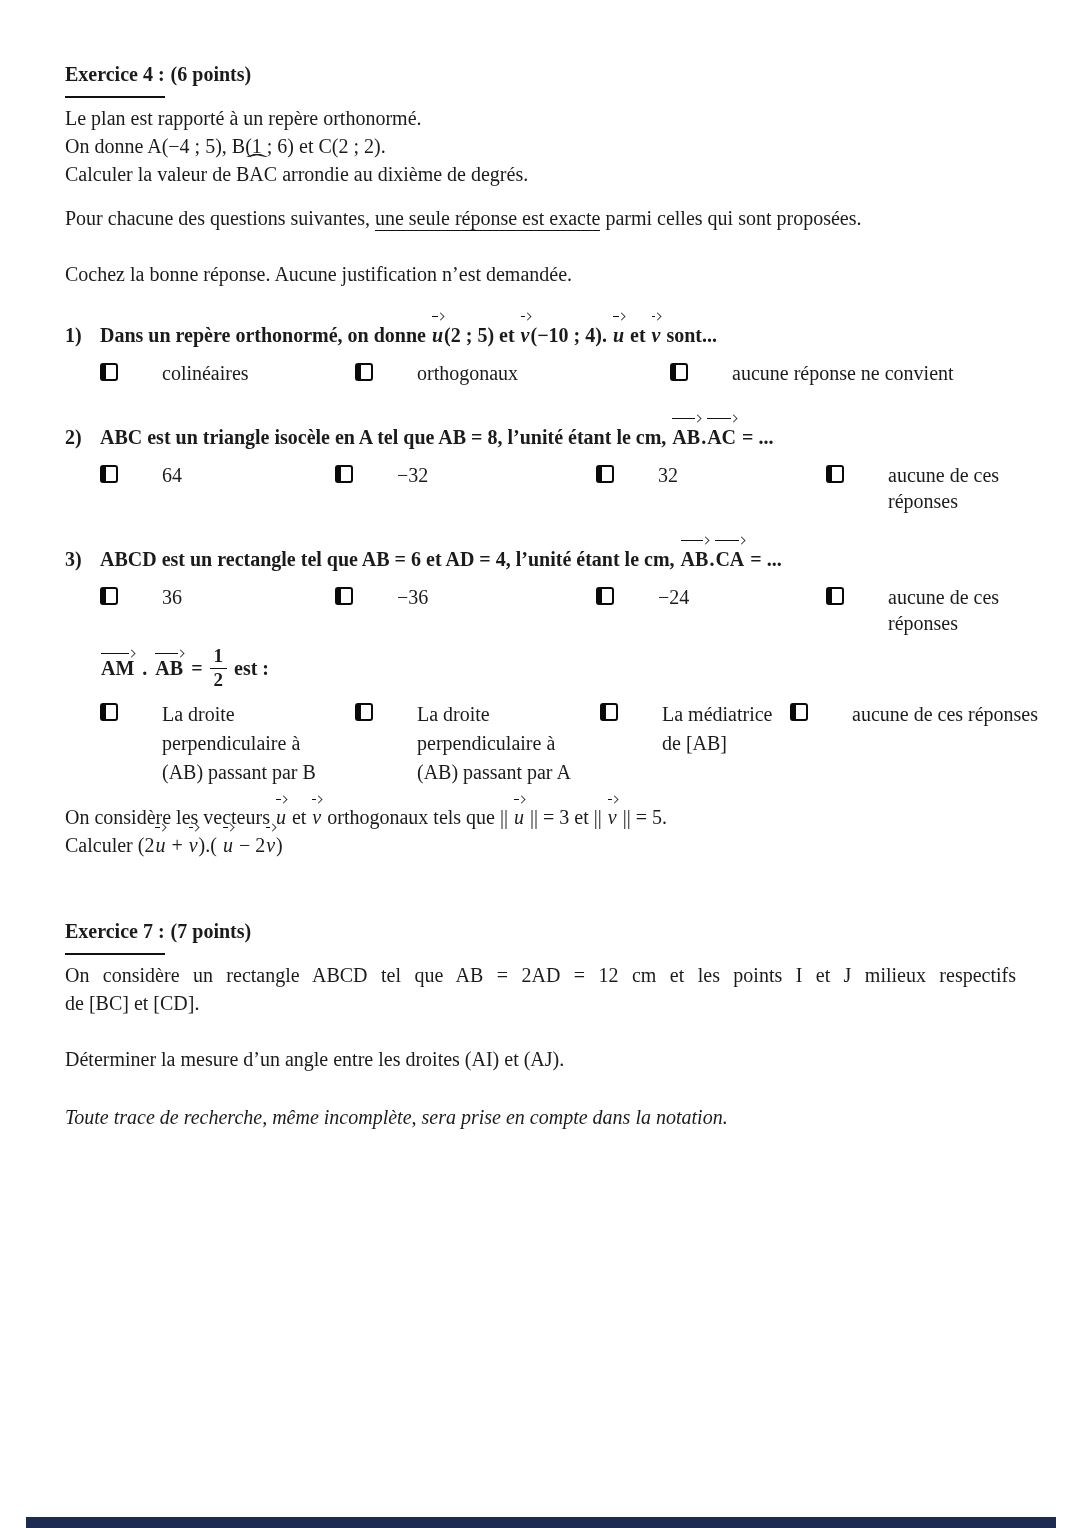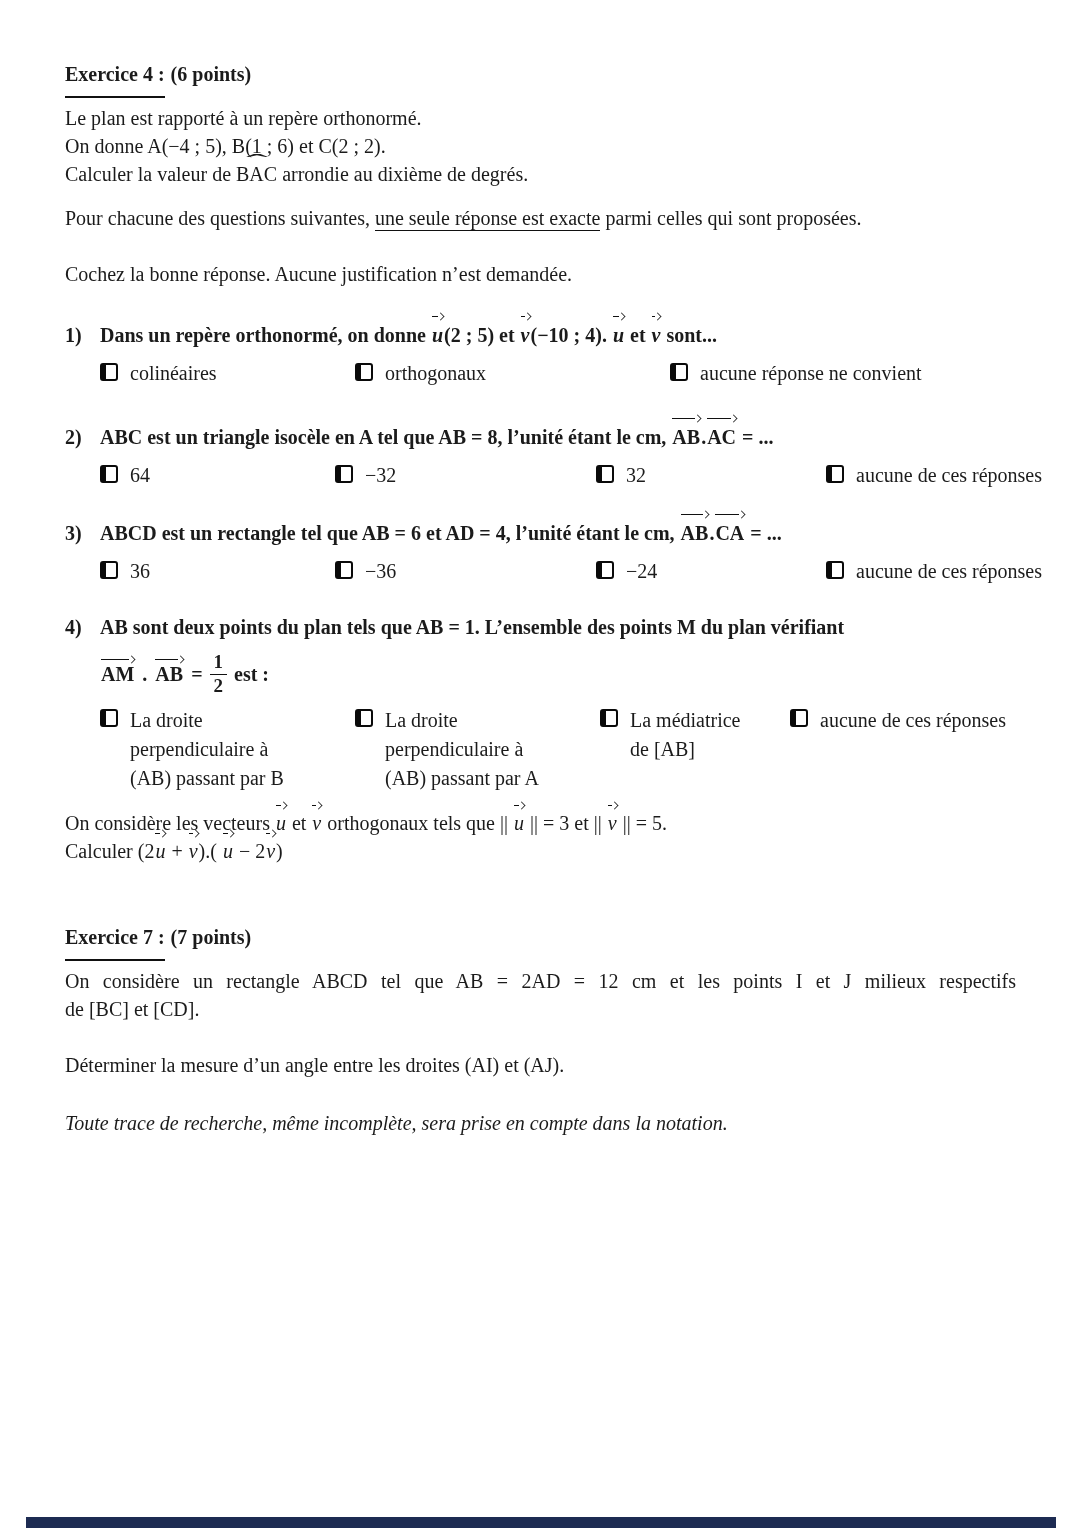--- a/index.html
+++ b/index.html
@@ -28,21 +28,21 @@
   .rules { margin-top: 24px; font-style: italic; line-height: 30px; }
   .jline { display: block; text-align: justify; text-align-last: justify; }
   .instruction { margin-top: 28px; line-height: 28px; }
   .q { font-weight: 700; line-height: 30px; }
   .qnum { display: inline-block; width: 35px; }
   #q1 { margin-top: 32px; }
   #q2 { margin-top: 36px; }
   #q3 { margin-top: 30px; }
   #q4 { margin-top: 28px; }
   .opts { display: flex; align-items: flex-start; padding-left: 35px; margin-right: -34px; margin-top: 10px; }
-  .opt { display: flex; align-items: flex-start; }
+  .opt { display: flex; align-items: flex-start; gap: 32px; }
   .opt .olabel { line-height: 26px; }
   .opts1 .c1 { width: 255px; flex: none; }
   .opts1 .c2 { width: 315px; flex: none; }
   .opts23 .c1 { width: 235px; flex: none; }
   .opts23 .c2 { width: 261px; flex: none; }
   .opts23 .c3 { width: 230px; flex: none; }
   .opts4 { margin-top: 6px; }
   .opts4 .c1 { width: 255px; flex: none; }
   .opts4 .c2 { width: 245px; flex: none; }
   .opts4 .c3 { width: 190px; flex: none; }
@@ -165,23 +165,20 @@
     <div class="opt c3">
         <span class="cb"></span>
         <span class="olabel">−24</span>
       </div>
     <div class="opt cfill">
         <span class="cb"></span>
         <span class="olabel">aucune de ces réponses</span>
       </div>
   </div>
 
-  <div class="q" id="q4">
-    <span class="qnum">4)</span><span>AB sont deux points du plan tels que AB = 1. L’ensemble des points M du plan vérifiant</span>
-  </div>
   <div class="q4eq">
     <span class="arr"><span>AM</span></span>
       <span>.</span>
       <span class="arr"><span>AB</span></span>
       <span>=</span>
       <span class="frac">
         <span class="num">1</span>
         <span class="den">2</span>
       </span>
       <span>est :</span>

